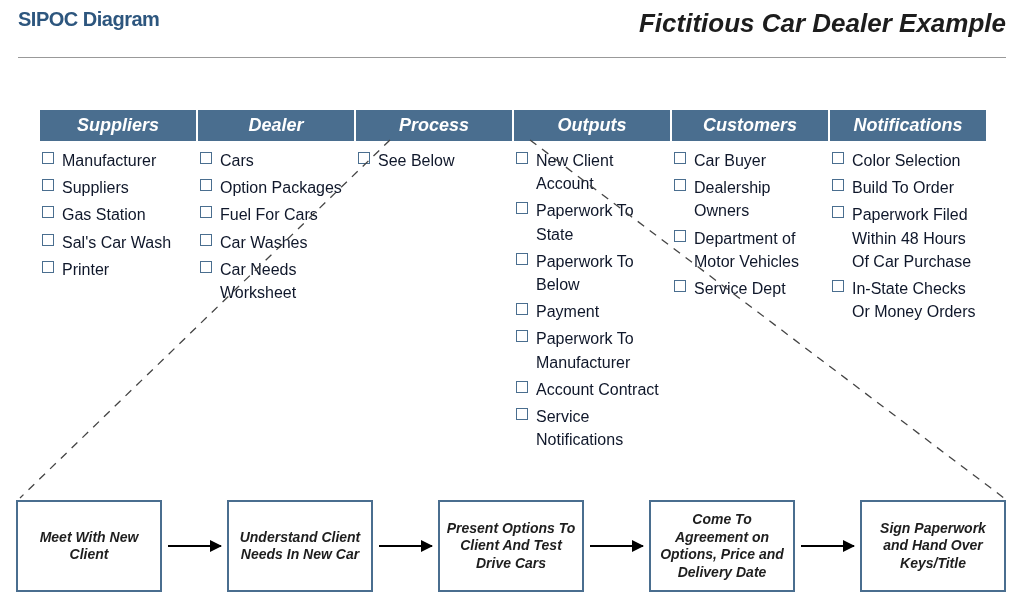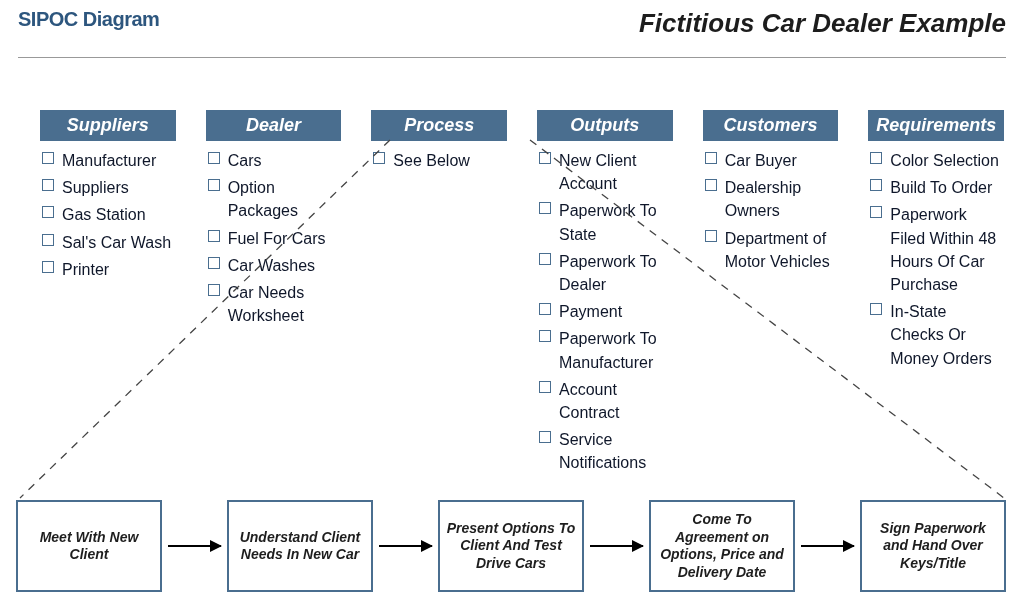--- a/index.html
+++ b/index.html
@@ -37,21 +37,21 @@
     font-style: italic;
     color: #1d1d1d;
   }
 
   .columns {
     position: absolute;
     top: 110px;
     left: 40px;
     right: 20px;
     display: flex;
-    gap: 30px;
+    gap: 2px;
   }
   .col {
     width: 156px;
   }
   .col-header {
     background: #4a6e8f;
     color: #fff;
     font-size: 18px;
     font-style: italic;
     font-weight: 600;
@@ -169,37 +169,38 @@
     <div class="col-header">Process</div>
     <ul>
       <li>See Below</li>
     </ul>
   </div>
   <div class="col">
     <div class="col-header">Outputs</div>
     <ul>
       <li>New Client Account</li>
       <li>Paperwork To State</li>
-      <li>Paperwork To Dealer</li>
+      <li>Paperwork To Below</li>
       <li>Payment</li>
       <li>Paperwork To Manufacturer</li>
       <li>Account Contract</li>
       <li>Service Notifications</li>
     </ul>
   </div>
   <div class="col">
     <div class="col-header">Customers</div>
     <ul>
       <li>Car Buyer</li>
       <li>Dealership Owners</li>
       <li>Department of Motor Vehicles</li>
-    </ul>
-  </div>
-  <div class="col">
-    <div class="col-header">Requirements</div>
+      <li>Service Dept</li>
+    </ul>
+  </div>
+  <div class="col">
+    <div class="col-header">Notifications</div>
     <ul>
       <li>Color Selection</li>
       <li>Build To Order</li>
       <li>Paperwork Filed Within 48 Hours Of Car Purchase</li>
       <li>In-State Checks Or Money Orders</li>
     </ul>
   </div>
 </div>
 
 <svg class="dashed">

